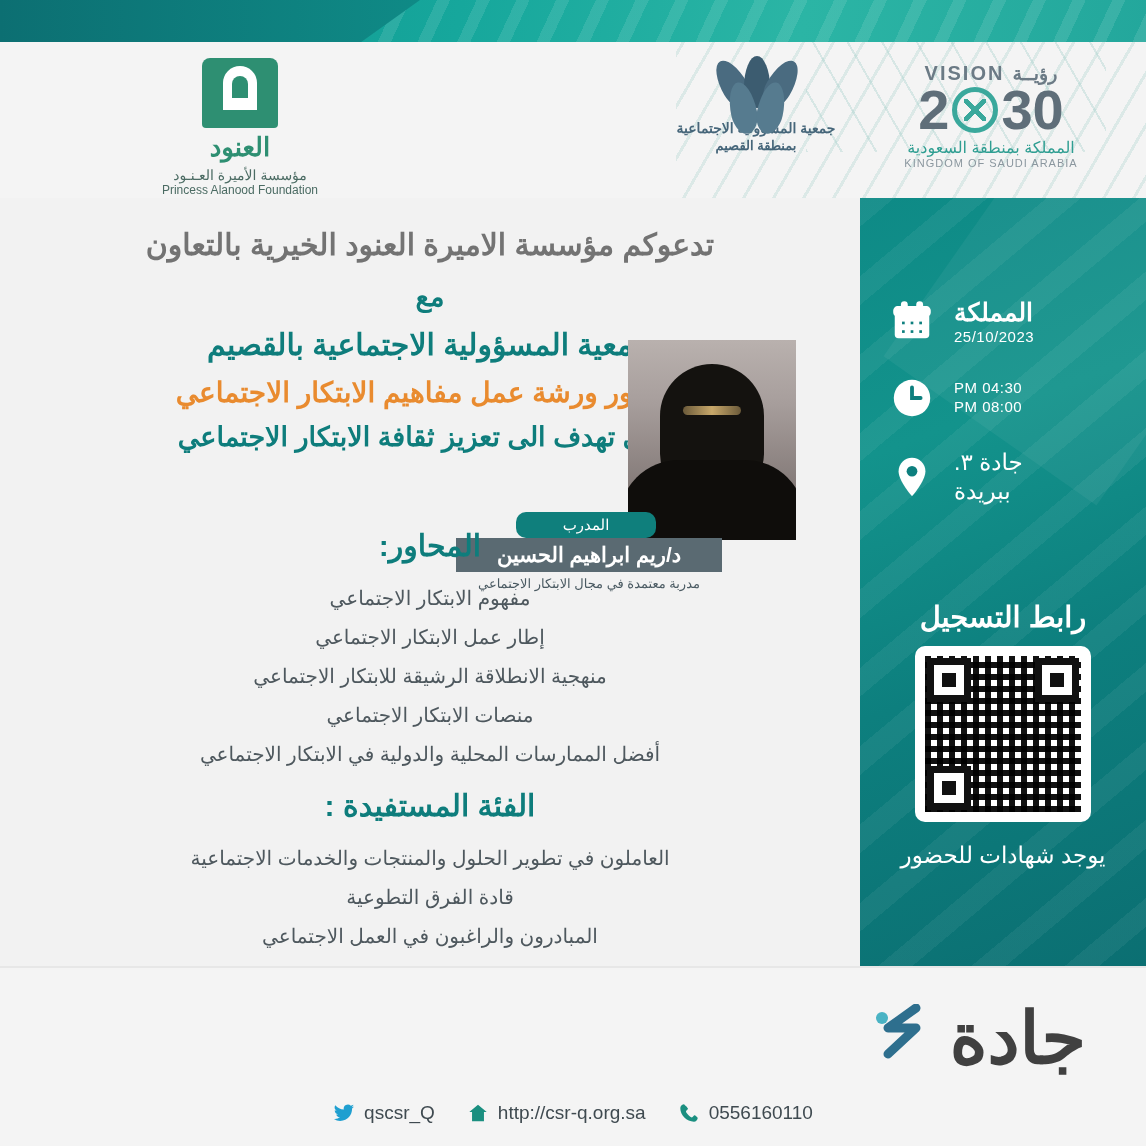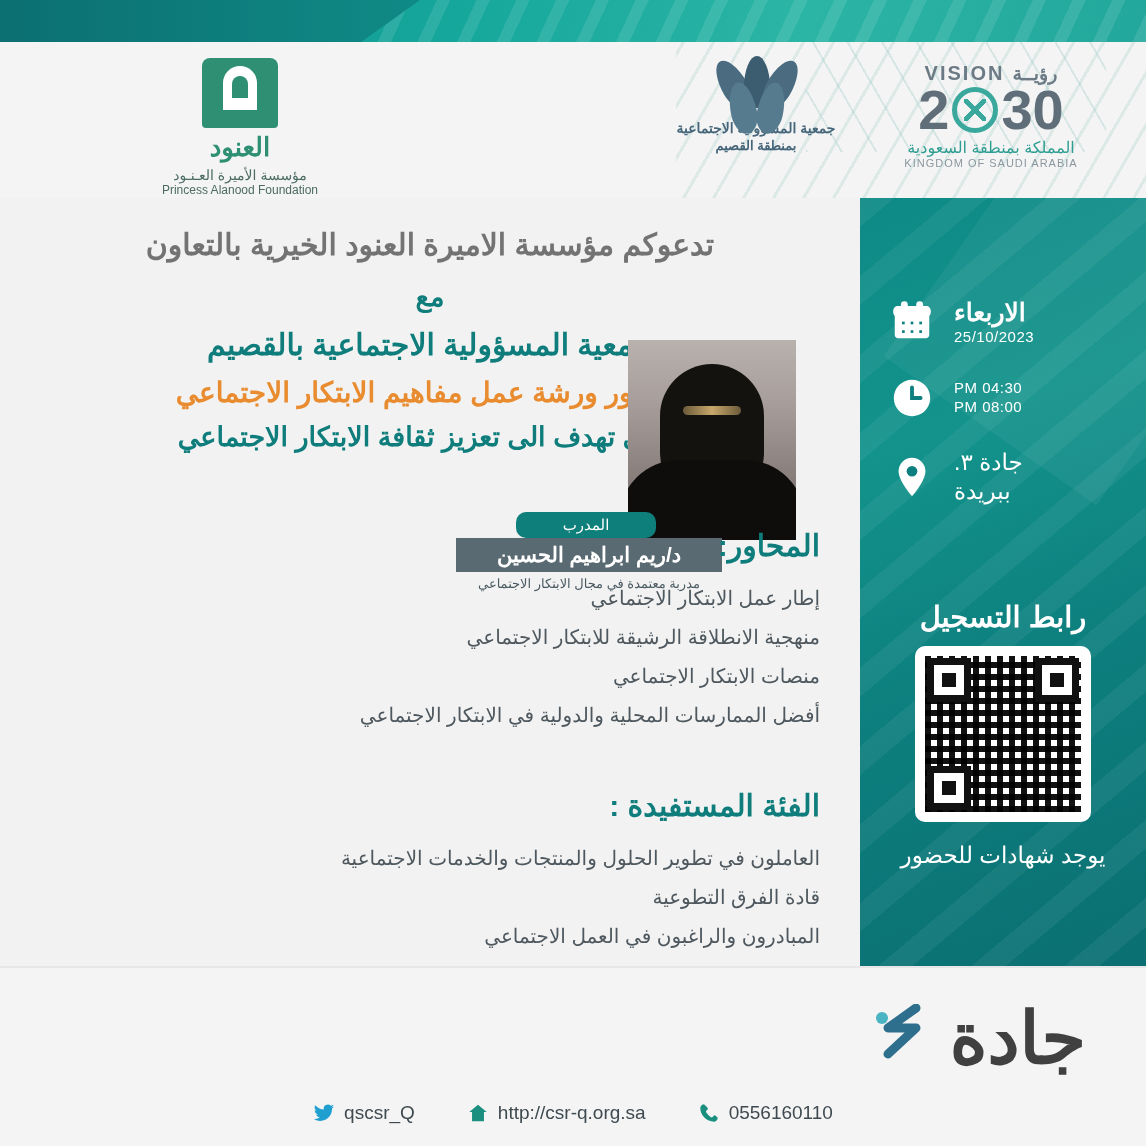--- a/index.html
+++ b/index.html
@@ -237,21 +237,21 @@
   .badge-name {
     position: absolute; top: 198px; left: -74px; width: 266px; height: 34px;
     background: #5a6a72; color: #fff; font-size: 21px; font-weight: 700;
     display: flex; align-items: center; justify-content: center;
   }
   .badge-sub {
     position: absolute; top: 236px; left: -74px; width: 266px;
     text-align: center; font-size: 13px; color: #4a5a62;
   }
 
-  .section { position: absolute; right: 0; width: 860px; padding: 0 40px; text-align: right; }
+  .section { position: absolute; right: 0; width: 860px; padding: 0 40px; text-align: center; }
   .section h3 {
     font-size: 30px; font-weight: 700; color: #0e7d7c; margin-bottom: 16px;
   }
   .section ul { list-style: none; }
   .section li {
     font-size: 20px; color: #4e585e; line-height: 1.95;
   }
   #axes { top: 330px; }
   #audience { top: 590px; }
 
@@ -265,21 +265,21 @@
     direction: rtl;
   }
   .jada .word {
     font-size: 72px; font-weight: 800; color: #404040; letter-spacing: -2px;
   }
   .jada .swoosh {
     position: absolute; top: 8px; left: 6px; width: 64px; height: 62px;
   }
   .contact {
     position: absolute; bottom: 22px; left: 0; right: 0;
-    display: flex; align-items: center; justify-content: center; gap: 52px;
+    display: flex; align-items: center; justify-content: center; gap: 32px;
     direction: ltr;
   }
   .contact .item {
     display: flex; align-items: center; gap: 9px;
     font-size: 19px; color: #3f4a50;
   }
   .contact .item .ci { width: 22px; height: 22px; display:block; }
 
   .footer-line {
     position: absolute; top: 0; left: 0; width: 1146px; height: 2px;
@@ -351,21 +351,21 @@
               <rect x="15" y="11" width="3" height="3"></rect>
                 <rect x="6" y="15.5" width="3" height="3"></rect>
               <rect x="10.5" y="15.5" width="3" height="3"></rect>
                 <rect x="15" y="15.5" width="3" height="3"></rect>
             </g>
             <rect x="7" y="2" width="2" height="4" rx="1" fill="#ffffff"></rect>
             <rect x="15" y="2" width="2" height="4" rx="1" fill="#ffffff"></rect>
           </svg>
         </span>
         <span class="txt">
-          <div class="big">الاربعاء</div>
+          <div class="big">المملكة</div>
           <div class="med">25/10/2023</div>
         </span>
       </div>
 
       <div class="info-row">
         <span class="ico">
           <svg class="ic" width="46" height="46" viewBox="0 0 24 24">
             <circle cx="12" cy="12" r="9.5" fill="#ffffff"></circle>
             <path d="M12 6.5 V12 H16.5" stroke="#0d7f7e" stroke-width="2" fill="none" stroke-linecap="round"></path>
           </svg>
@@ -420,20 +420,21 @@
         <span class="body"></span>
       </div>
       <div class="badge-role">المدرب</div>
       <div class="badge-name">د/ريم ابراهيم الحسين</div>
       <div class="badge-sub">مدربة معتمدة في مجال الابتكار الاجتماعي</div>
     </div>
 
     <div class="section" id="axes">
       <h3>المحاور:</h3>
       <ul>
+        <li>مفهوم الابتكار الاجتماعي</li>
         <li>إطار عمل الابتكار الاجتماعي</li>
         <li>منهجية الانطلاقة الرشيقة للابتكار الاجتماعي</li>
         <li>منصات الابتكار الاجتماعي</li>
         <li>أفضل الممارسات المحلية والدولية في الابتكار الاجتماعي</li>
       </ul>
     </div>
 
     <div class="section" id="audience">
       <h3>الفئة المستفيدة :</h3>
       <ul>

